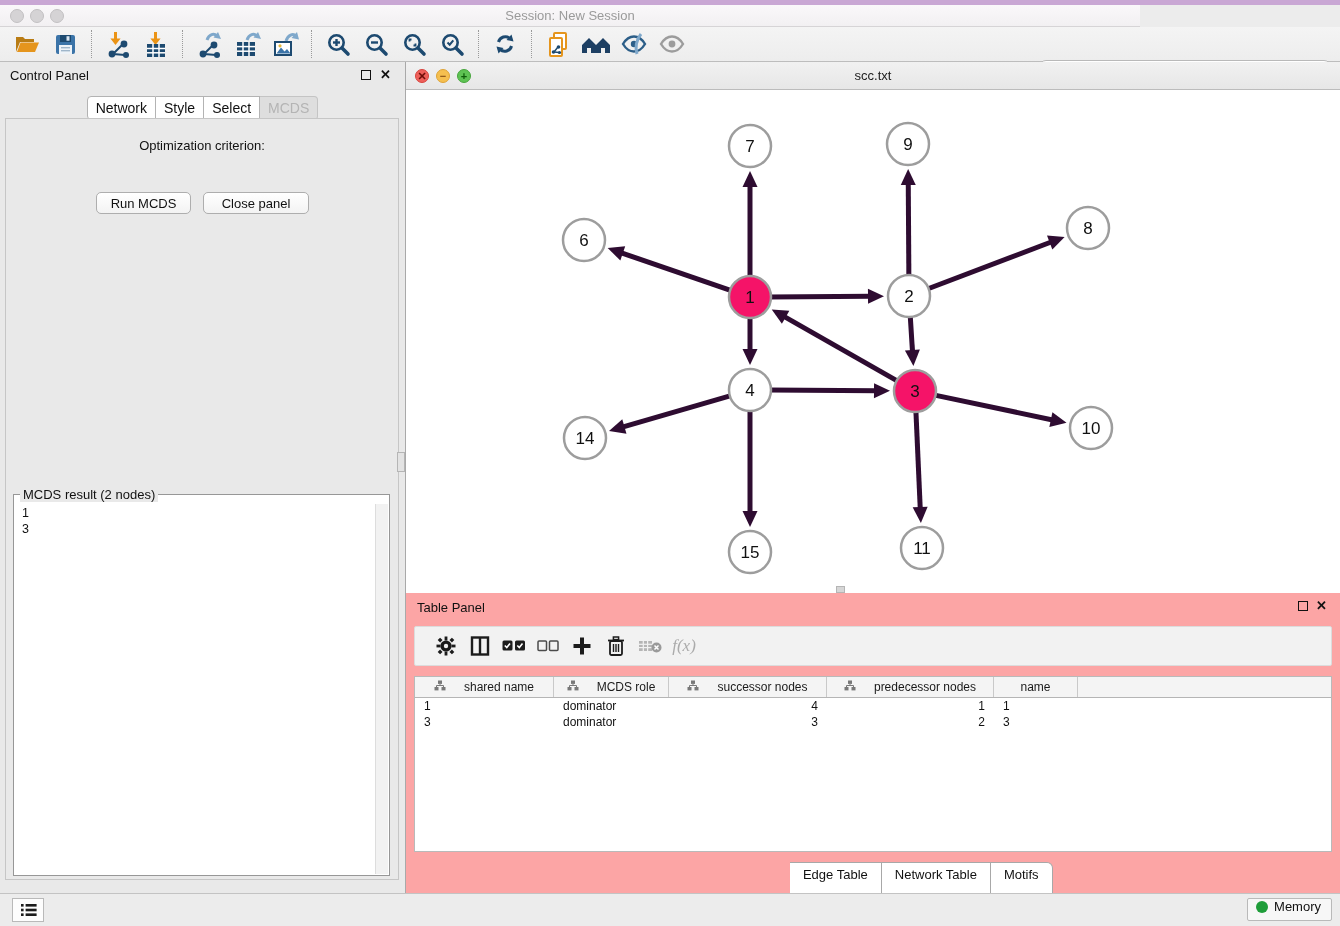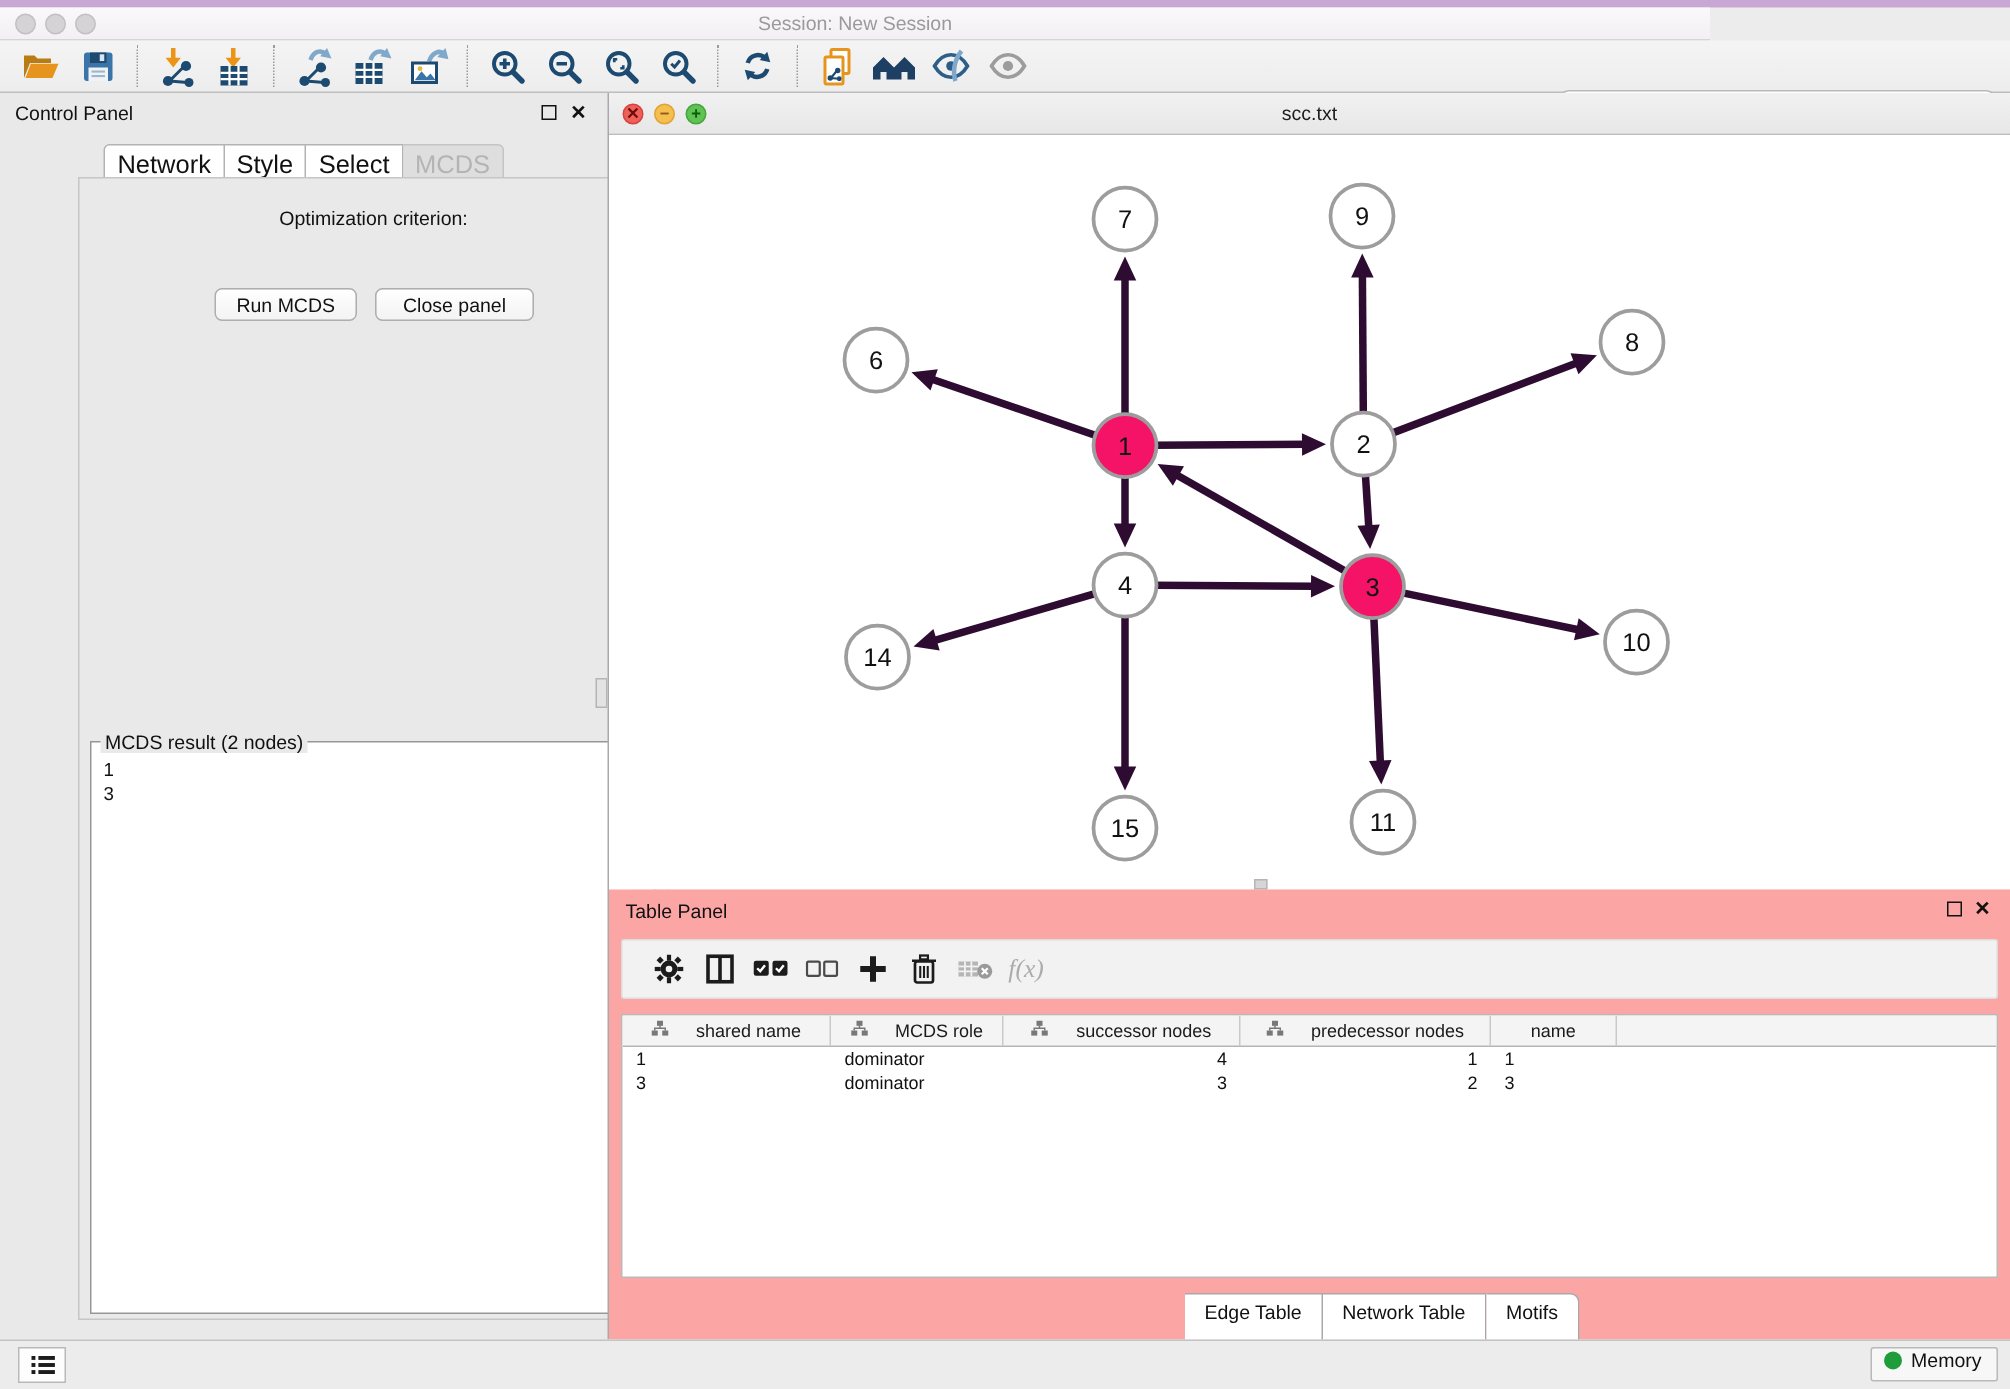--- a/index.html
+++ b/index.html
@@ -32,28 +32,28 @@
 
   
   .control-panel { position:absolute; left:0; top:62px; width:405px; height:831px; background:#e9e9e9; }
   .panel-header { position:absolute; left:0; top:0; width:100%; height:28px; }
   .panel-header .ptitle { position:absolute; left:10px; top:6px; font-size:13px; color:#111; }
   .float-ic { position:absolute; top:8px; width:10px; height:10px; border:1.5px solid #111; background:transparent; }
   .close-ic { position:absolute; top:5px; font-size:13px; font-weight:bold; color:#111; }
   .cp-float{ right:34px; } .cp-close{ right:14px; }
 
   .cp-tabs { position:absolute; left:0; top:34px; width:100%; display:flex; justify-content:center; }
-  .cp-tab { padding:3px 8px; font-size:17px; background:#fff; border:1px solid #b3b3b3;
+  .cp-tab { padding:3px 8px; font-size:14px; background:#fff; border:1px solid #b3b3b3;
             border-left:none; color:#111; }
   .cp-tab:first-child { border-left:1px solid #b3b3b3; border-radius:4px 0 0 4px; }
   .cp-tab:last-child { border-radius:0 4px 4px 0; }
   .cp-tab.active { background:#dedede; color:#b4b4b4; border-color:#c4c4c4; }
 
   .cp-content { position:absolute; left:5px; top:56px; width:394px; height:762px;
-                border:1px solid #c6c6c6; background:#e9e9e9;margin-left:47px; }
+                border:1px solid #c6c6c6; background:#e9e9e9; }
   .opt-label { position:absolute; left:0; width:100%; top:19px; text-align:center; font-size:13px; color:#111; }
   .criterion { position:absolute; left:40px; top:40px; width:310px; height:22px; background:#fff;
                border:1px solid #adadad; border-radius:5px; font-size:13px; color:#111;
                display:flex; align-items:center; padding-left:9px; }
   .criterion .updown { position:absolute; right:8px; top:3px; display:flex; flex-direction:column; align-items:center; }
   .criterion .updown i { width:0; height:0; border-left:4px solid transparent; border-right:4px solid transparent; display:block; }
   .criterion .updown .up { border-bottom:5px solid #555; margin-bottom:3px; }
   .criterion .updown .dn { border-top:5px solid #555; }
   .cp-btn { position:absolute; top:73px; height:22px; background:linear-gradient(#ffffff,#f3f3f3);
             border:1px solid #aeaeae; border-radius:5px; font-size:13px; color:#111;

